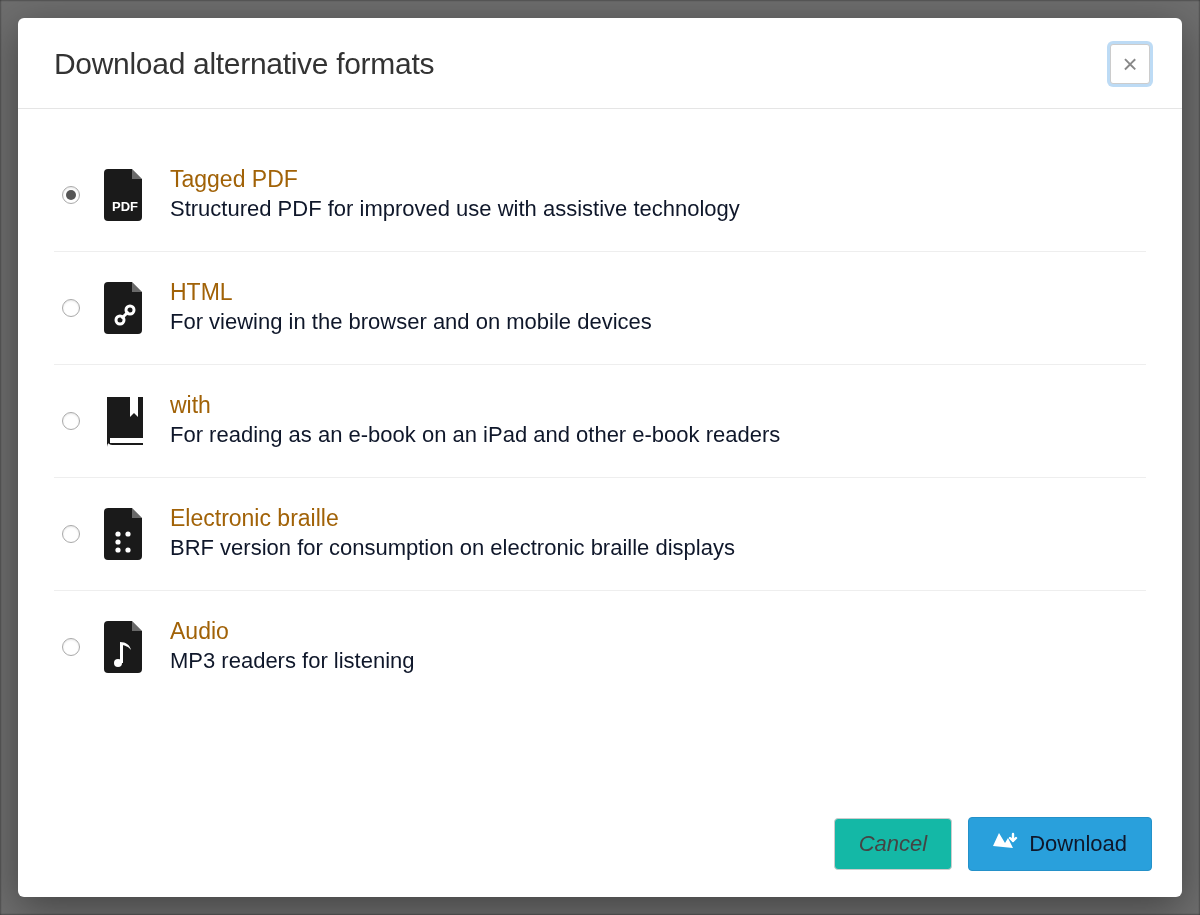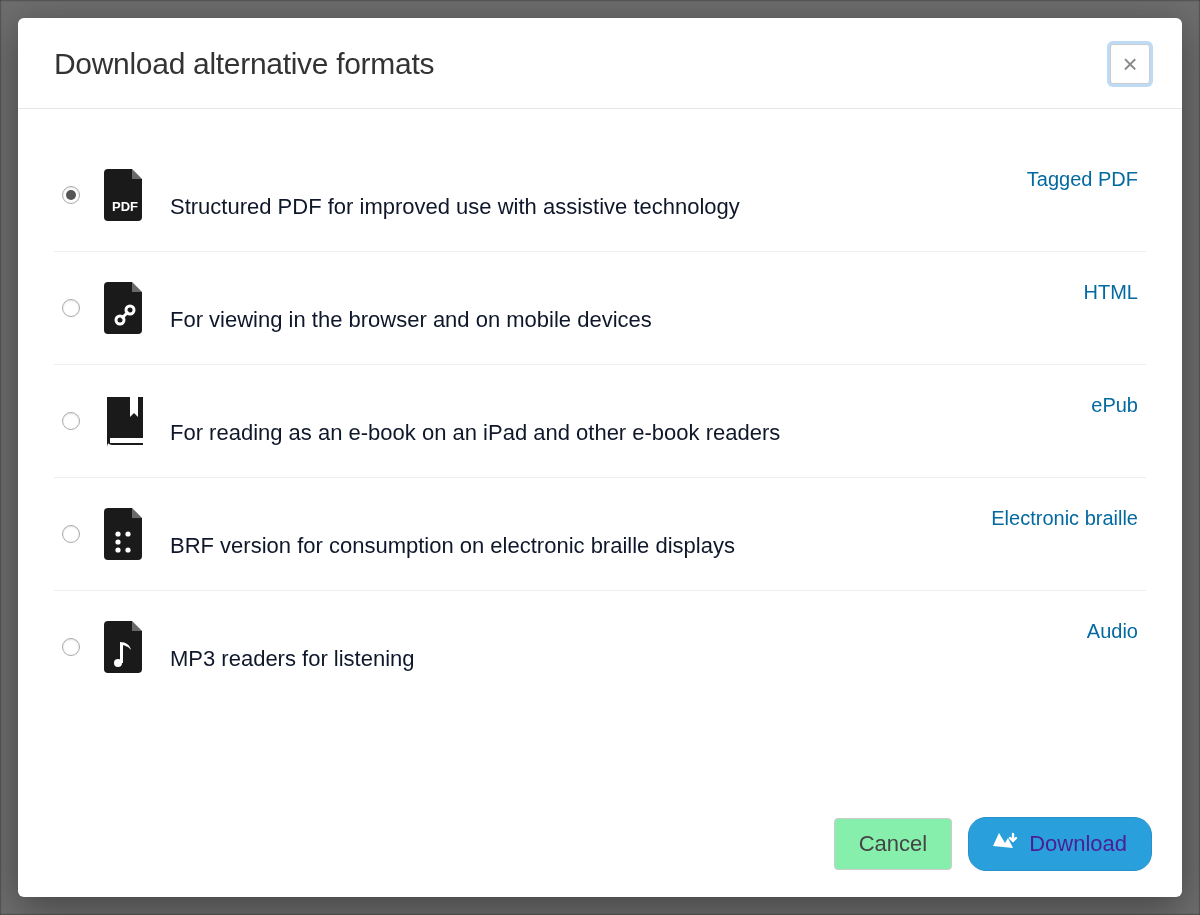--- a/index.html
+++ b/index.html
@@ -102,24 +102,23 @@
       width: 42px;
       height: 68px;
       flex-shrink: 0;
       display: flex;
       align-items: center;
       justify-content: center;
     }
     .file-icon svg { width: 42px; height: 52px; }
     .format-text { flex: 1; }
     .format-title {
-      font-size: 20px;
-      color: #0369a1;
+      font-size: 23px;
+      color: #a16207;
       margin-bottom: 2px;
-      text-align: right;
     }
     .format-desc {
       font-size: 22px;
       color: #0f172a;
       line-height: 1.3;
     }
     .modal-footer {
       padding: 22px 30px 26px;
       display: flex;
       justify-content: flex-end;
@@ -130,29 +129,29 @@
       font-size: 22px;
       padding: 12px 24px;
       border-radius: 4px;
       cursor: pointer;
       display: inline-flex;
       align-items: center;
       gap: 10px;
       border: 1px solid transparent;
     }
     .btn-cancel {
-      background: #86efac;
+      background: #14b8a6;
       border-color: #ccc;
       color: #444;
+      font-style: italic;
     }
     .btn-primary {
       background: #29a0dc;
       border-color: #2491c9;
-      color: #4c1d95;
-      border-radius: 18px;
+      color: #0f172a;
     }
     .dl-icon { width: 26px; height: 22px; }
   </style>
 </head>
 <body>
 
 <div class="backdrop"></div>
 
 <div class="modal">
   <div class="modal-header">
@@ -203,21 +202,21 @@
         <span class="radio"></span>
         <span class="file-icon">
           <svg viewBox="0 0 42 52" fill="#1a1a1a">
               <path d="M3 2h36v44H9a6 6 0 0 0-6 6V2z"></path>
               <path d="M3 46a6 6 0 0 1 6-6h30v10H9a6 6 0 0 1-6-4z" fill="#1a1a1a"></path>
               <rect x="6" y="43" width="33" height="5" fill="#fff"></rect>
               <path d="M26 2h8v20l-4-4-4 4V2z" fill="#fff"></path>
             </svg>
         </span>
         <div class="format-text">
-          <div class="format-title">ePub</div>
+          <div class="format-title">with</div>
           <div class="format-desc">For reading as an e-book on an iPad and other e-book readers</div>
         </div>
       </li>
 
       <li class="format-item">
         <span class="radio"></span>
         <span class="file-icon">
           <svg viewBox="0 0 42 52" fill="#1a1a1a">
               <path d="M4 0h24l10 10v38a4 4 0 0 1-4 4H4a4 4 0 0 1-4-4V4a4 4 0 0 1 4-4z"></path>
               <path fill="#fff" d="M28 0v10h10z" opacity=".35"></path>

